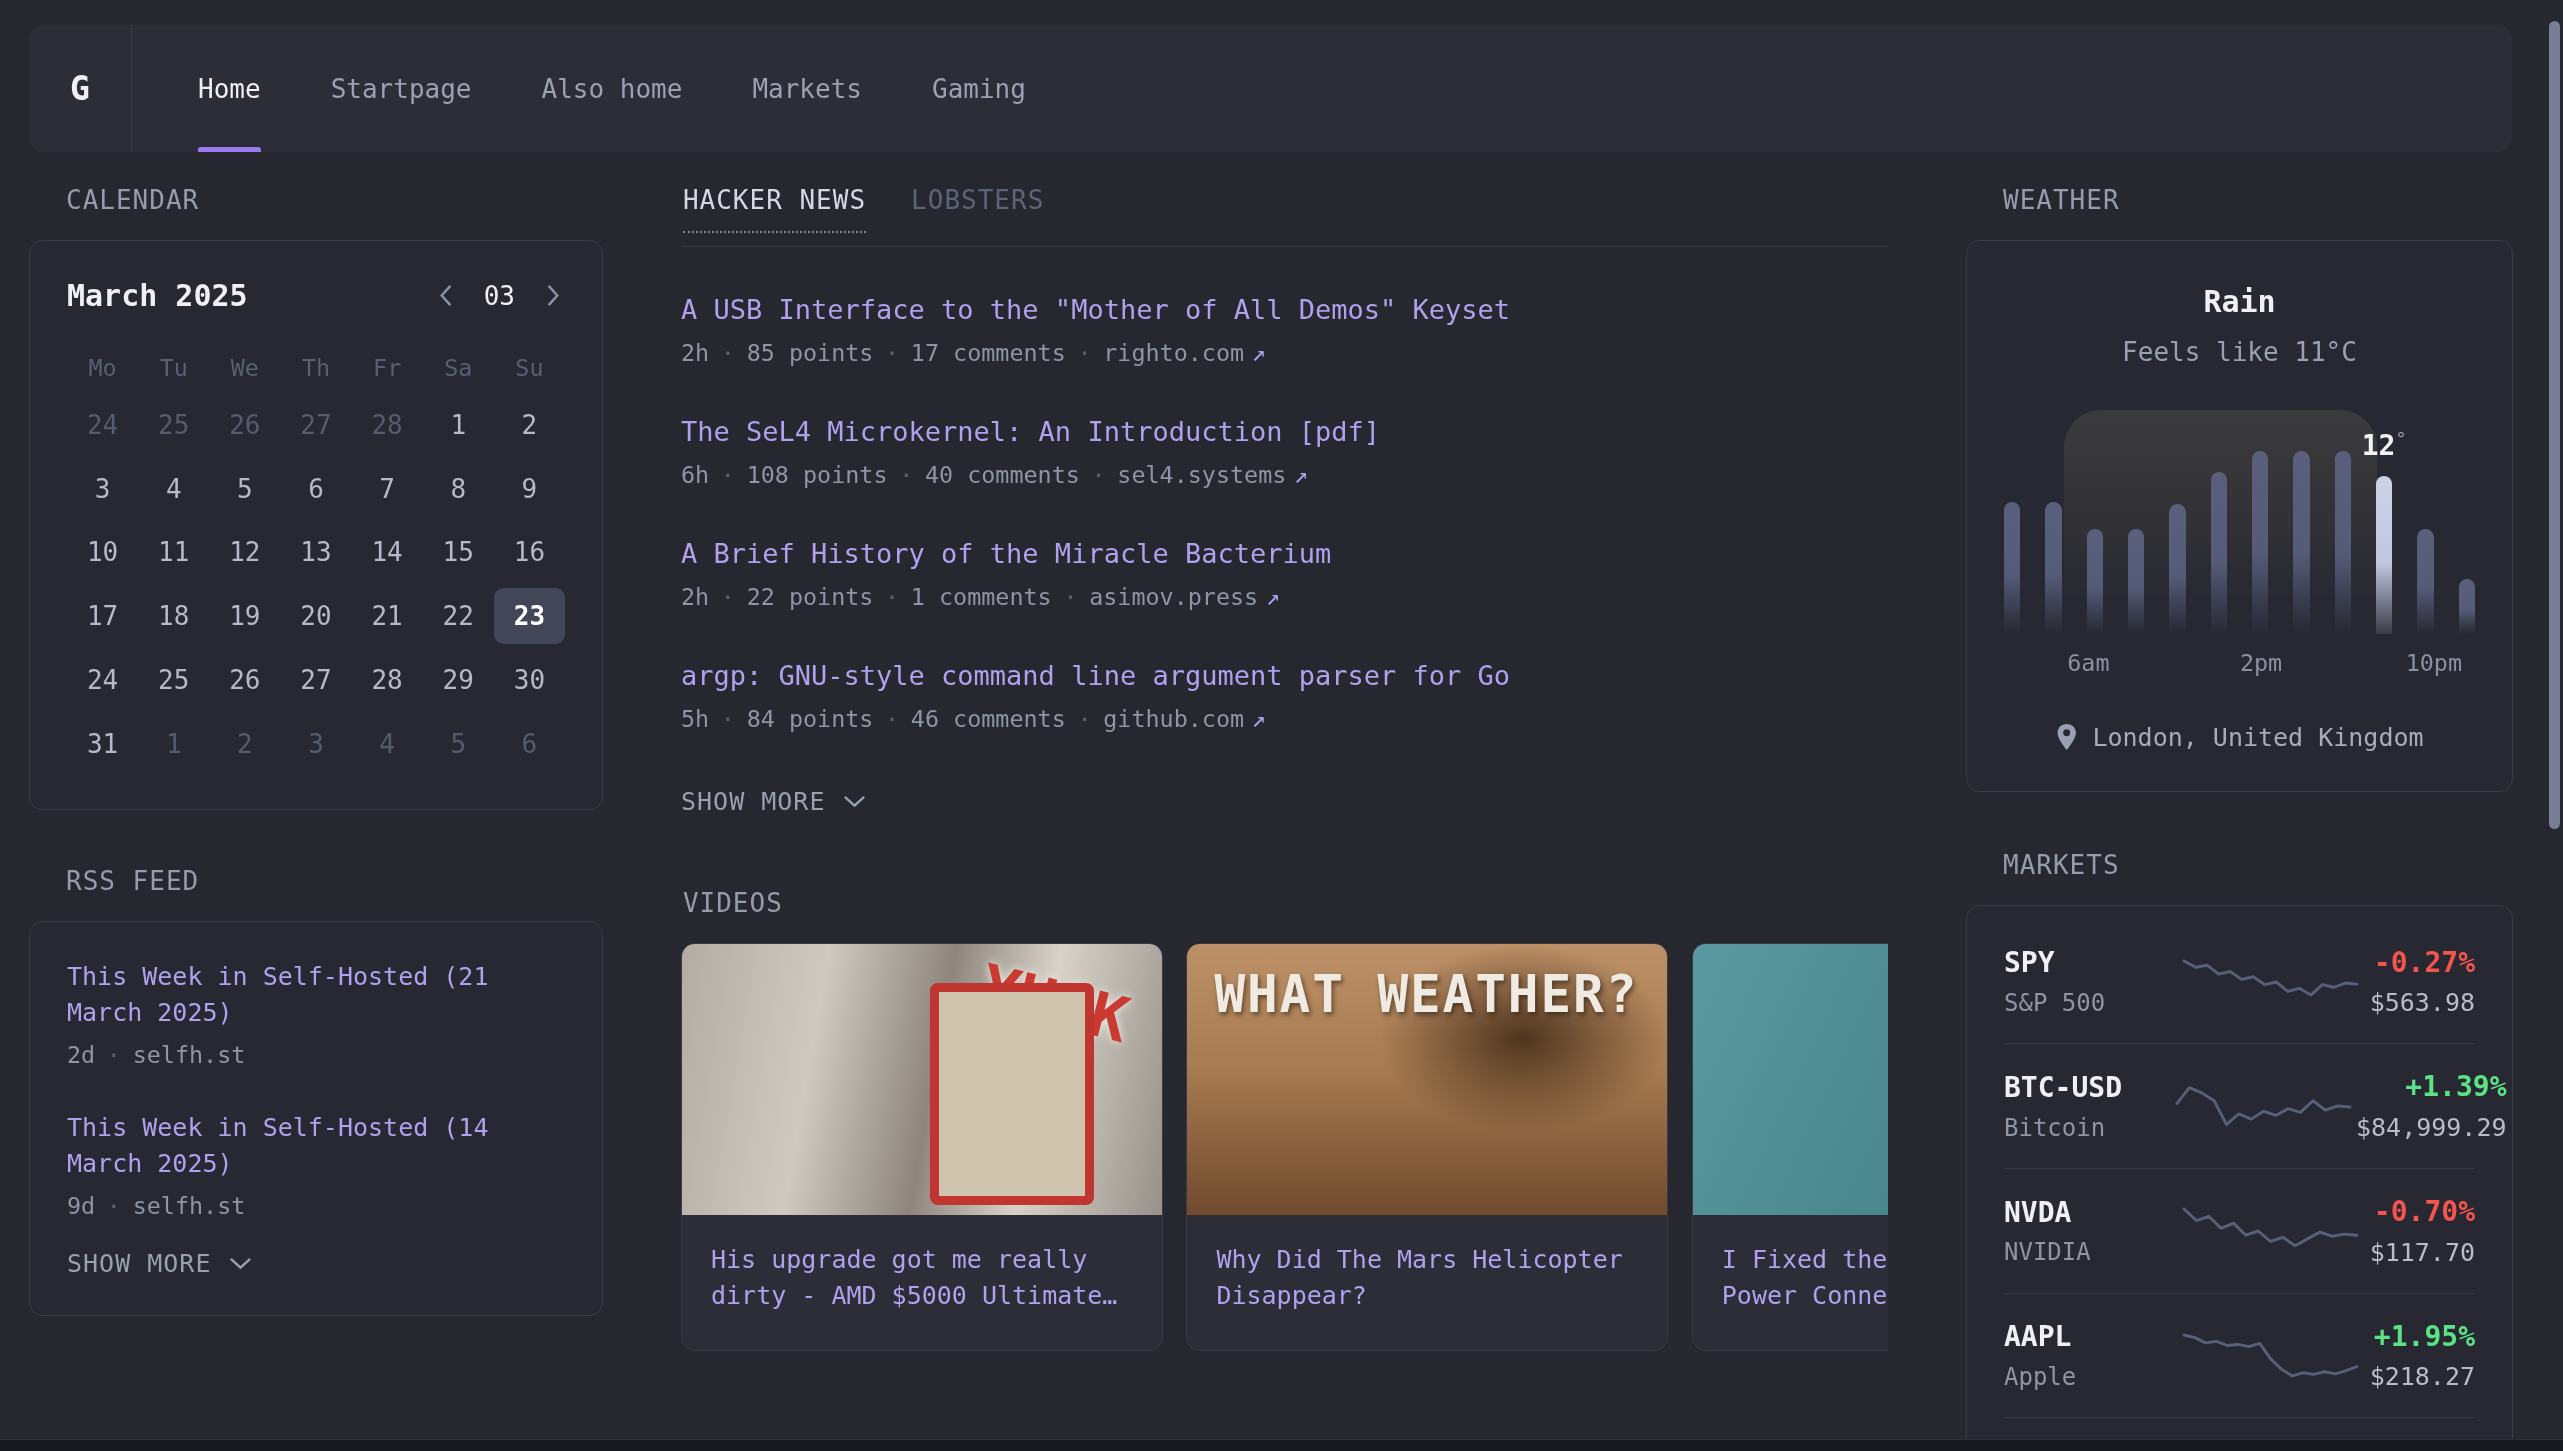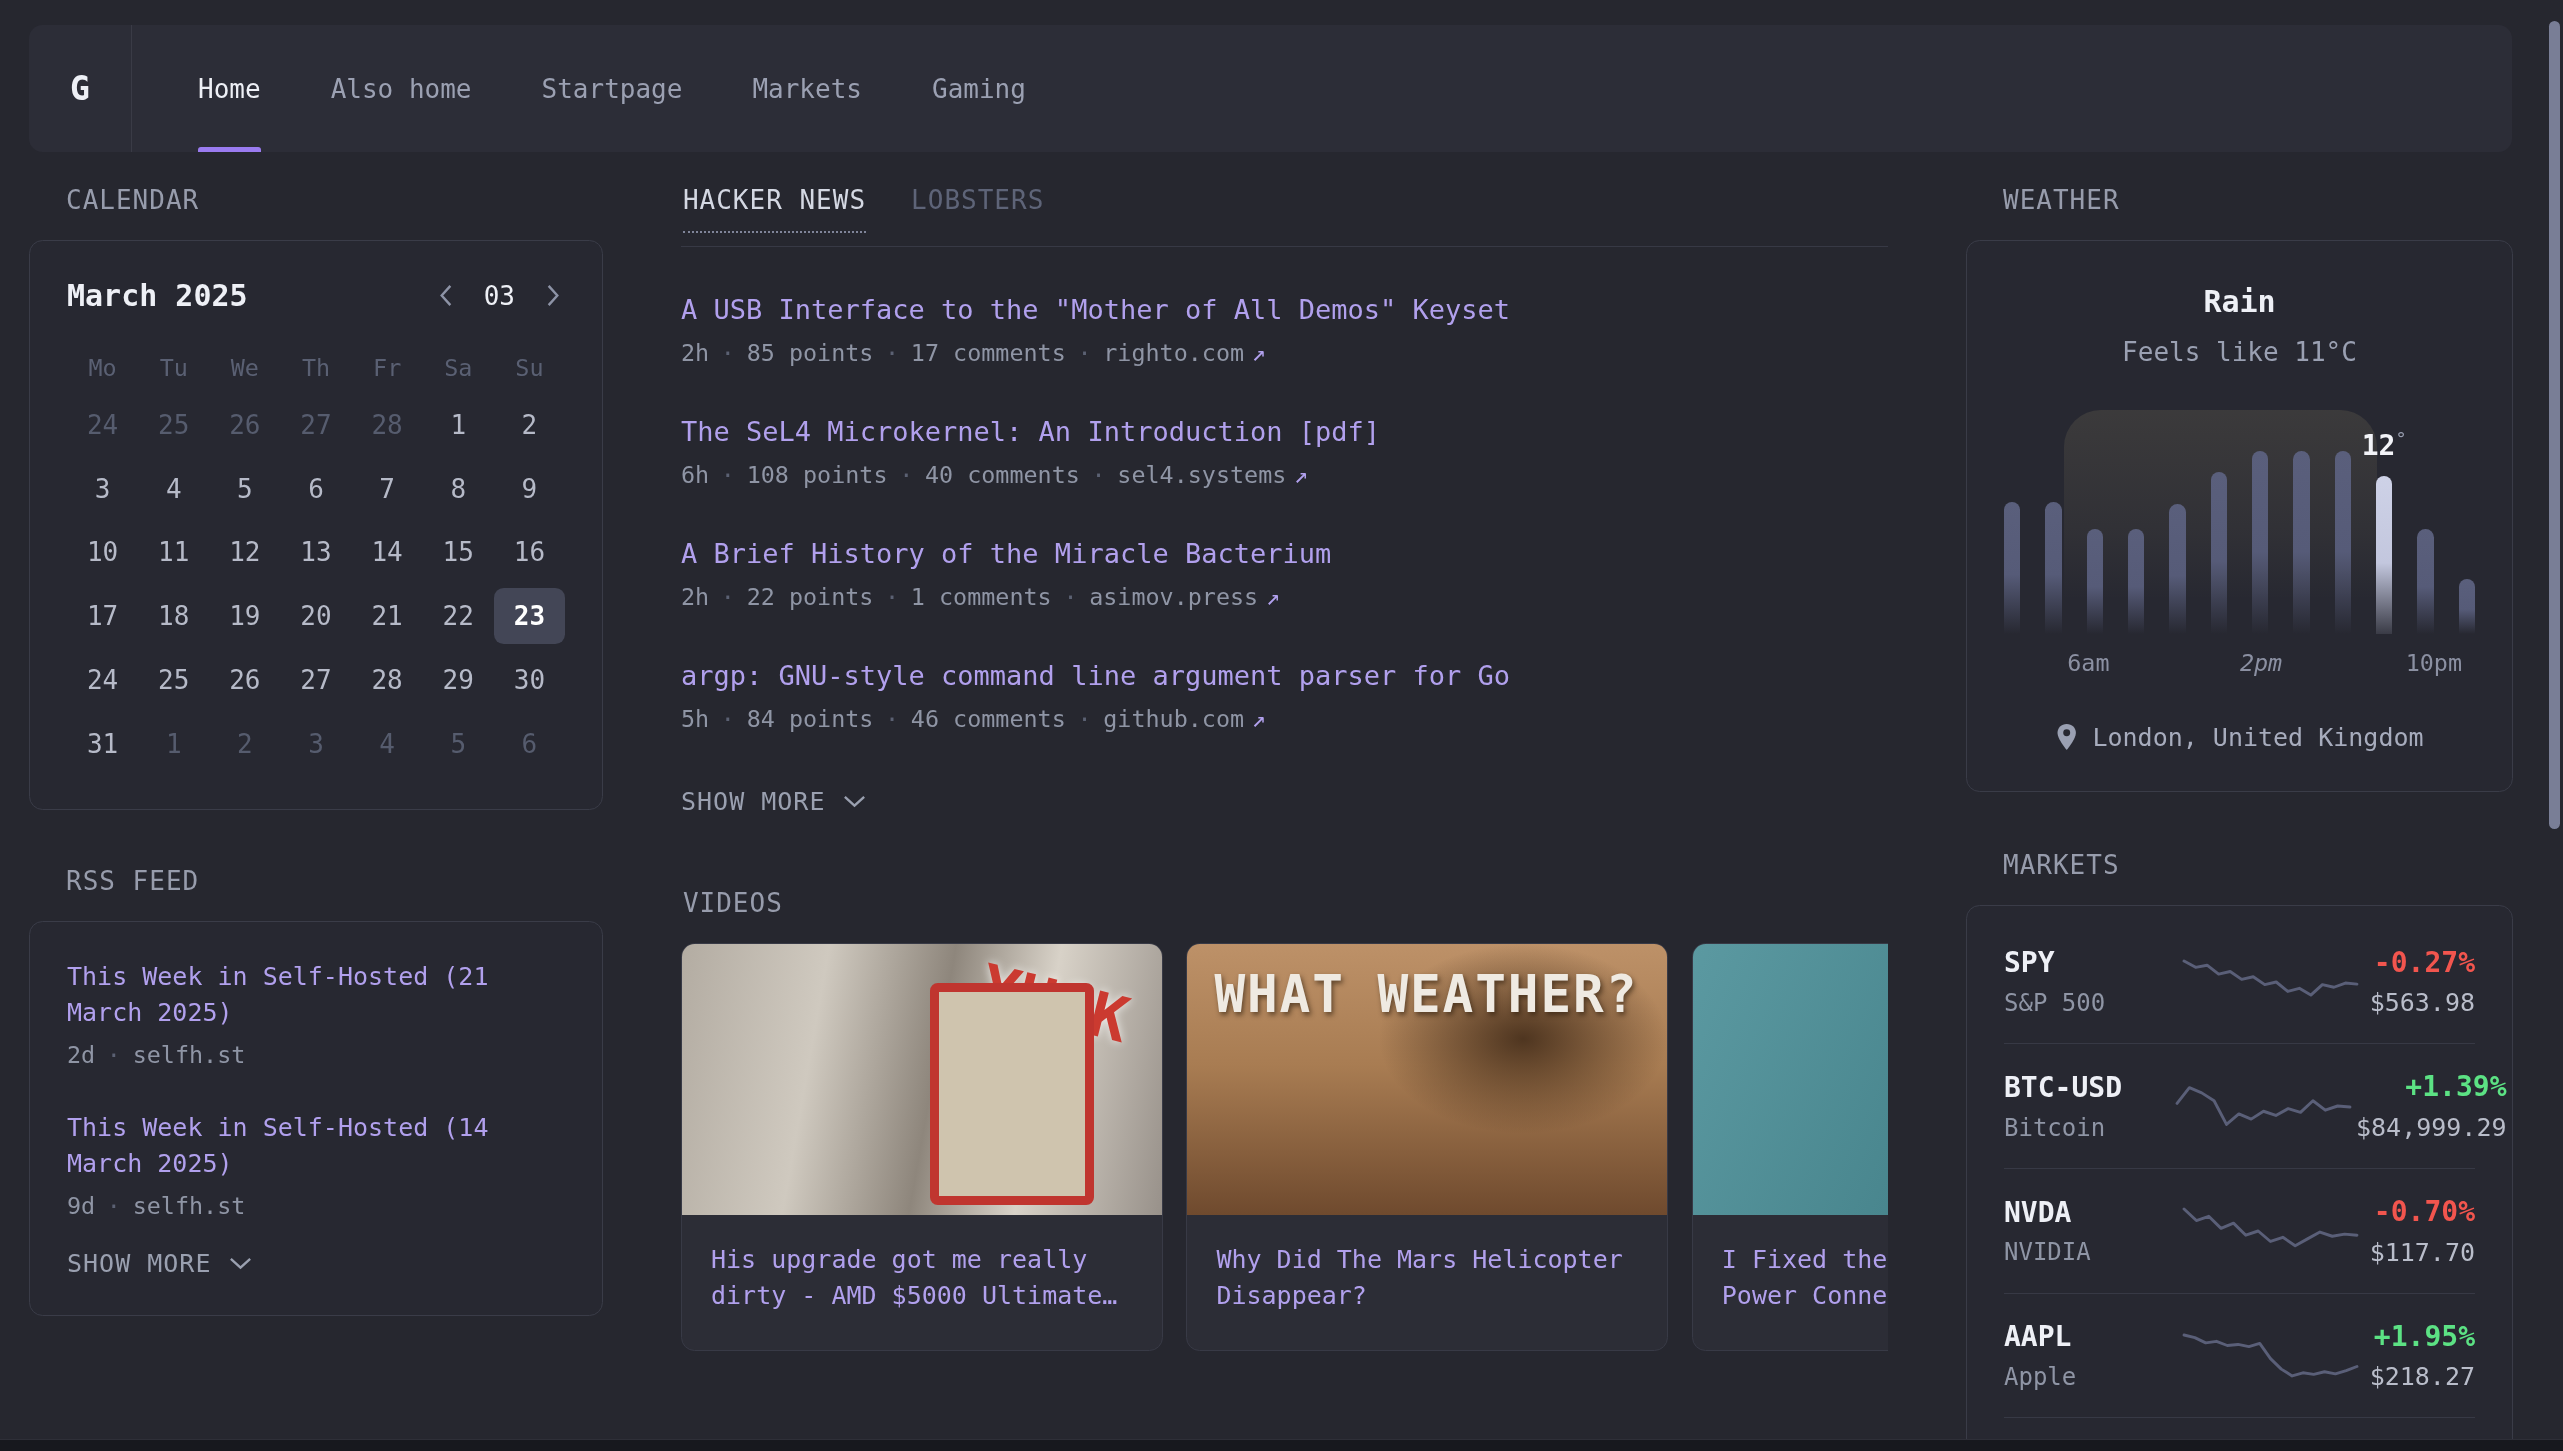--- a/index.html
+++ b/index.html
@@ -185,22 +185,22 @@
 </head>
 <body>
 
 <div class="viewport">
   <div class="page">
 
     <div class="navbar">
       <div class="nav-logo">G</div>
       <div class="nav-tabs">
           <div class="nav-tab active">Home</div>
+          <div class="nav-tab">Startpage</div>
           <div class="nav-tab">Also home</div>
-          <div class="nav-tab">Startpage</div>
           <div class="nav-tab">Markets</div>
           <div class="nav-tab">Gaming</div>
         </div>
     </div>
 
     <div class="main">
 
       <div>
         <div class="widget-label">CALENDAR</div>
         <div class="card">
@@ -395,21 +395,21 @@
                 <div class="w-slot">
                   <div class="w-bar" style="height: 57%;"></div>
                 </div>
                 <div class="w-slot">
                   <div class="w-bar" style="height: 30%;"></div>
                 </div>
               </div>
           </div>
           <div class="w-hours">
               <span style="left: 18.1818%;">6am</span>
-              <span style="left: 54.5455%; font-style: italic;">2pm</span>
+              <span style="left: 54.5455%;">2pm</span>
               <span style="left: 90.9091%;">10pm</span>
             </div>
           <div class="w-loc">
             <svg width="23.4" height="29" viewBox="0 0 24 30">
               <path d="M12 1C6.5 1 2.5 5 2.5 10.2 2.5 17 12 28 12 28s9.5-11 9.5-17.8C21.5 5 17.5 1 12 1z"></path>
               <circle cx="12" cy="10" r="3.6" fill="#272831"></circle>
             </svg>
             <span>London, United Kingdom</span>
           </div>
         </div>

